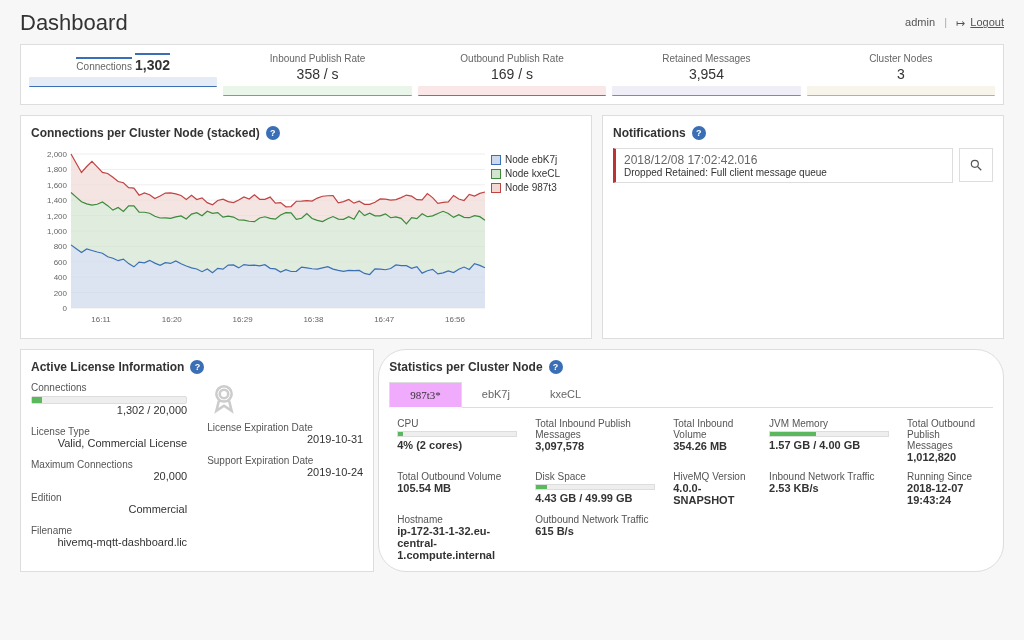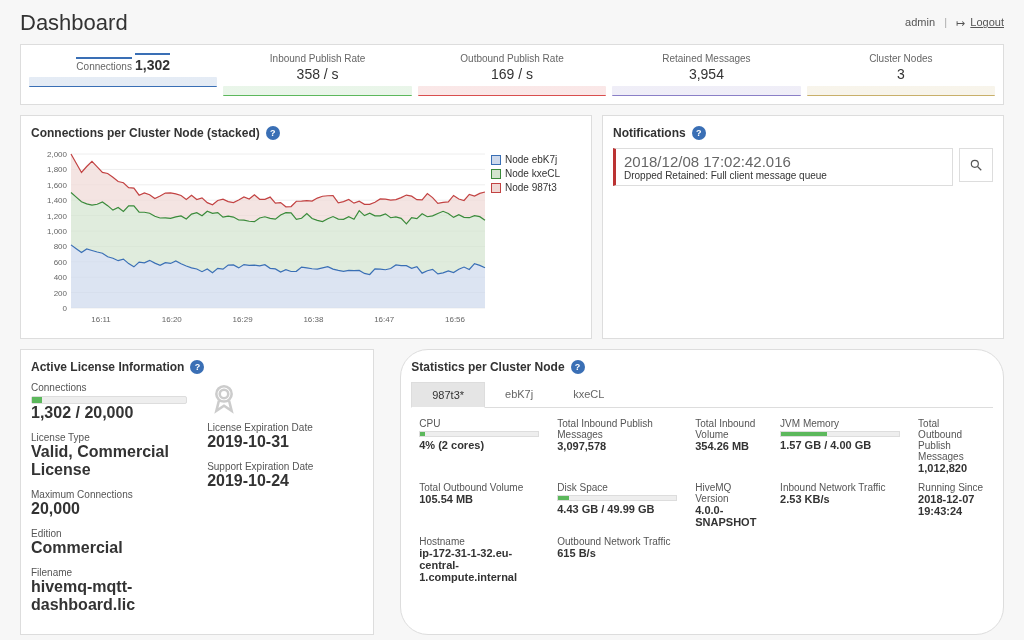--- a/index.html
+++ b/index.html
@@ -18,43 +18,43 @@
 .kpi.active .kpi-value { font-weight: bold; }
 .spark { height: 10px; border-radius: 1px; }
 .row2 { display: flex; gap: 10px; margin-bottom: 10px; }
 .panel { background: #fff; border: 1px solid #ddd; padding: 10px; }
 .panel-title { font-size: 12px; font-weight: bold; color: #333; display: flex; align-items: flex-start; gap: 6px; margin-bottom: 8px; }
 .help-icon { display: inline-flex; width: 14px; height: 14px; border-radius: 50%; background: #3a6fb5; color: #fff; font-size: 9px; align-items: center; justify-content: center; font-weight: bold; }
 .chart-panel { flex: 0 0 55%; display: flex; flex-direction: column; }
 .notif-panel { flex: 1; }
 .notif-row { display: flex; gap: 6px; }
 .notif-item { flex: 1; border: 1px solid #ddd; border-left: 3px solid #b33; padding: 4px 8px; font-size: 10px; }
-.notif-item .ts { color: #666; font-size: 15px; }
+.notif-item .ts { color: #666; font-size: 12px; }
 .notif-search { width: 34px; height: 34px; border: 1px solid #ddd; display: flex; align-items: center; justify-content: center; }
 .search-icon svg { width: 14px; height: 14px; stroke: #555; fill: none; stroke-width: 2; }
 .chart-body { display: flex; }
 .chart-svg { flex: 1; height: 180px; }
 .legend { width: 90px; font-size: 10px; padding-top: 6px; }
 .legend div { display: flex; align-items: center; gap: 4px; margin-bottom: 3px; }
 .legend .sw { width: 10px; height: 10px; border: 1px solid #888; }
-.row3 { display: flex; gap: 26px; }
+.row3 { display: flex; gap: 4px; }
 .lic-panel { flex: 0 0 36%; }
 .stats-panel { flex: 1; border-radius: 28px; }
 .lic-grid { display: flex; gap: 20px; }
 .lic-col { flex: 1; }
 .lic-item { margin-bottom: 10px; }
 .lic-item .lbl { font-size: 10px; color: #555; }
-.lic-item .val { font-size: 16px; font-weight: bold; color: #333; }
+.lic-item .val { font-size: 11px; font-weight: normal; color: #333; text-align: right; }
 .progress { height: 8px; background: #eee; border: 1px solid #ddd; border-radius: 2px; margin-top: 3px; position: relative; }
 .progress .fill { height: 100%; background: #5cb85c; }
 .ribbon { width: 34px; height: 34px; margin-bottom: 6px; }
 .ribbon svg { stroke: #ccc; fill: none; stroke-width: 3; }
 .tabs { display: flex; border-bottom: 1px solid #ddd; margin-bottom: 10px; }
 .tab { padding: 6px 20px; font-size: 11px; color: #666; cursor: pointer; }
-.tab.active { border: 1px solid #ddd; border-bottom: 1px solid #fff; background: #e5e5e5; margin-bottom: -1px; color: #333; }
+.tab.active { border: 1px solid #ddd; border-bottom: 1px solid #fff; background: #f0abfc; margin-bottom: -1px; color: #333; font-family: Liberation Serif, serif; }
 .stats-grid { display: grid; grid-template-columns: 1fr 1fr 1fr 1fr 1fr; gap: 8px 18px; padding: 0 8px; }
 .stat-item .lbl { font-size: 10px; color: #555; }
 .stat-item .val { font-size: 11px; font-weight: bold; color: #333; }
 .mini-prog { height: 6px; background: #eee; border: 1px solid #ddd; margin-top: 2px; margin-bottom: 2px; width: 120px; }
 .mini-prog .mf { height: 100%; background: #5cb85c; }
 .logout-icon { display: inline-block; vertical-align: middle; margin-right: 2px; }
 </style>
 </head>
 <body>
 

